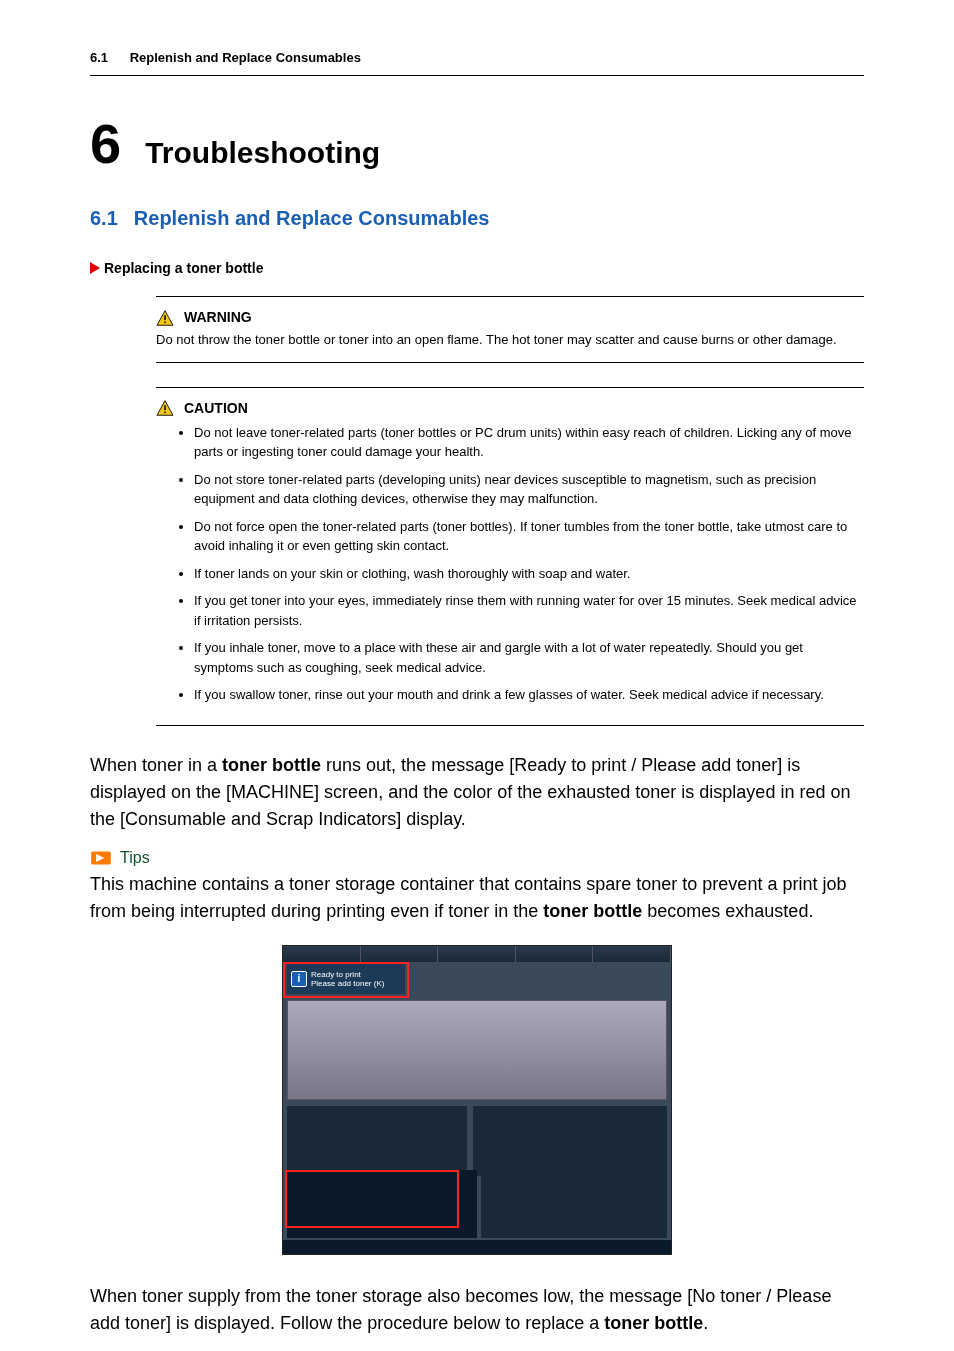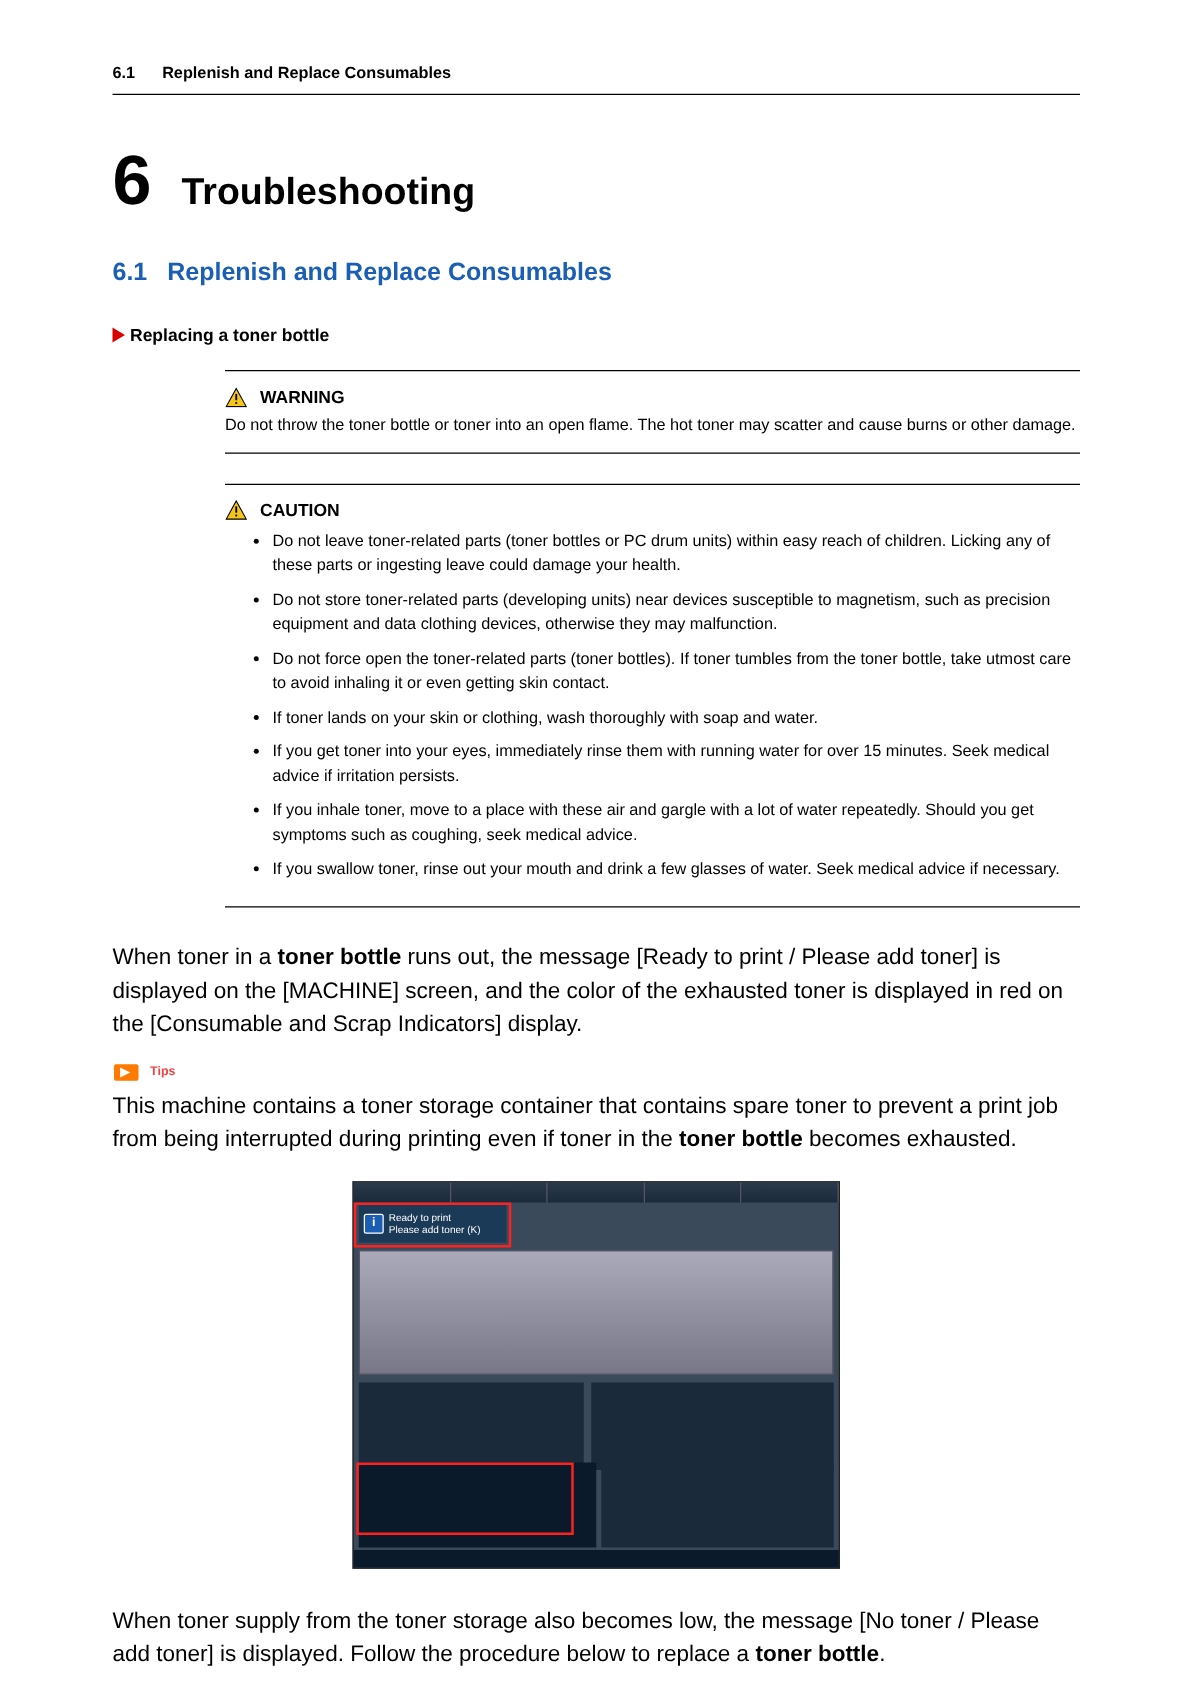--- a/index.html
+++ b/index.html
@@ -57,21 +57,21 @@
     width: 0; height: 0;
     border-top: 6px solid transparent;
     border-bottom: 6px solid transparent;
     border-left: 10px solid #d90000;
     margin-right: 4px;
   }
   .alert-block {
     border-top: 1.5px solid #000;
     border-bottom: 1.5px solid #000;
     padding: 10px 0 12px 0;
-    margin: 0 0 24px 90px;
+    margin: 0 0 24px 66px;
     font-size: 13px;
     line-height: 1.5;
   }
   .alert-block.caution { margin-bottom: 26px; }
   .alert-head {
     display:flex;
     align-items:center;
     font-weight: bold;
     font-size: 14px;
     margin-bottom: 2px;
@@ -89,23 +89,23 @@
     display:flex;
     align-items:center;
     margin: 16px 0 4px 0;
   }
   .tips-icon {
     width:22px; height:18px;
     margin-right:8px;
     flex-shrink:0;
   }
   .tips-label {
-    color: #ef4444;
-    font-weight: bold;
-    font-size: 10px;
+    color: #14532d;
+    font-weight: normal;
+    font-size: 16px;
   }
   .screenshot-placeholder {
     width: 390px;
     height: 310px;
     margin: 20px auto 28px auto;
     background: #3a4a5a;
     border: 1px solid #222;
     position: relative;
   }
   .sp-topbar {
@@ -205,21 +205,21 @@
   <div class="alert-block caution">
     <div class="alert-head">
       <svg class="warn-icon" viewBox="0 0 24 22">
         <polygon points="12,1 23,21 1,21" fill="#f5c518" stroke="#000" stroke-width="1.2"></polygon>
         <rect x="11" y="7" width="2" height="7" fill="#000"></rect>
         <rect x="11" y="16" width="2" height="2" fill="#000"></rect>
       </svg>
       <span>CAUTION</span>
     </div>
     <ul class="alert-list">
-      <li>Do not leave toner-related parts (toner bottles or PC drum units) within easy reach of children. Licking any of these parts or ingesting leave could damage your health.</li>
+      <li>Do not leave toner-related parts (toner bottles or PC drum units) within easy reach of children. Licking any of move parts or ingesting toner could damage your health.</li>
       <li>Do not store toner-related parts (developing units) near devices susceptible to magnetism, such as precision equipment and data clothing devices, otherwise they may malfunction.</li>
       <li>Do not force open the toner-related parts (toner bottles). If toner tumbles from the toner bottle, take utmost care to avoid inhaling it or even getting skin contact.</li>
       <li>If toner lands on your skin or clothing, wash thoroughly with soap and water.</li>
       <li>If you get toner into your eyes, immediately rinse them with running water for over 15 minutes. Seek medical advice if irritation persists.</li>
       <li>If you inhale toner, move to a place with these air and gargle with a lot of water repeatedly. Should you get symptoms such as coughing, seek medical advice.</li>
       <li>If you swallow toner, rinse out your mouth and drink a few glasses of water. Seek medical advice if necessary.</li>
     </ul>
   </div>
 
   <p class="body-p">

